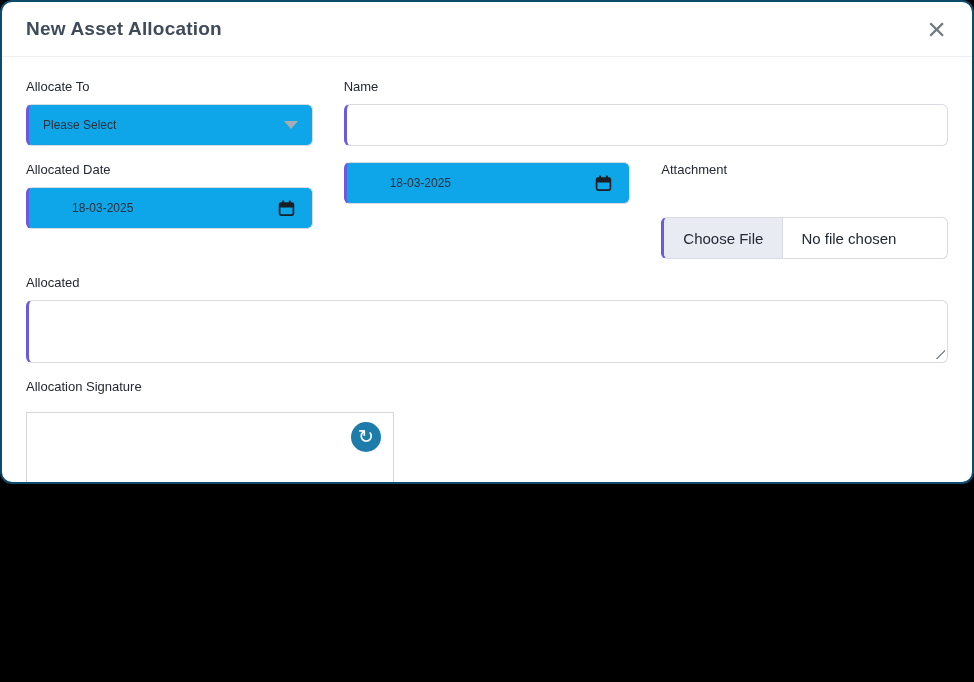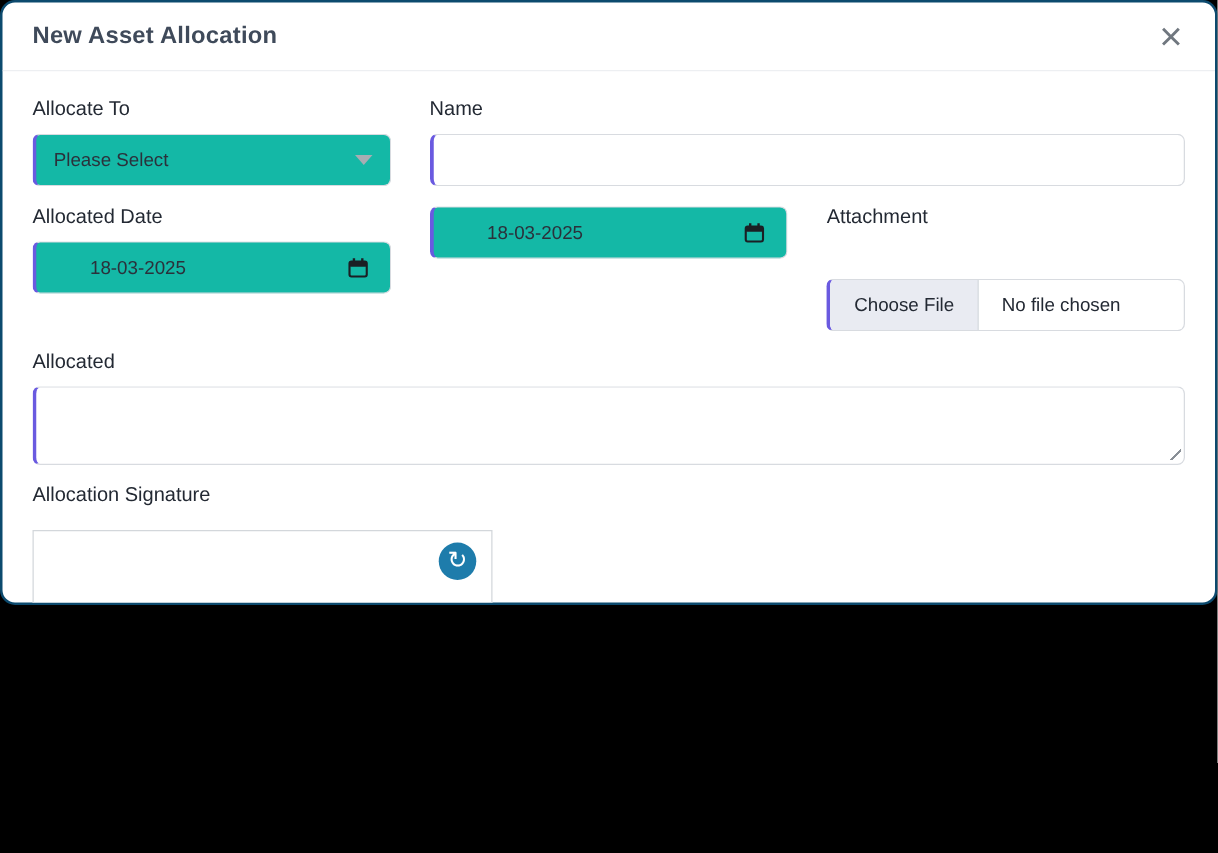--- a/index.html
+++ b/index.html
@@ -47,36 +47,36 @@
   .grid3 {
     display: grid;
     grid-template-columns: repeat(3, 1fr);
     column-gap: 31px;
     margin-bottom: 16px;
   }
   .span2 { grid-column: 2 / span 2; }
 
   .field-label {
     display: block;
-    font-size: 16px;
+    font-size: 13px;
     color: #232933;
     margin-bottom: 10px;
   }
 
   .control {
     height: 42px;
     width: 100%;
-    background: #14b8a6;
+    background: #0ea5e9;
     border: 1px solid #d8dbe0;
     border-left: 3px solid #6a5ae0;
     border-radius: 6px;
     display: flex;
     align-items: center;
     padding: 0 14px;
-    font-size: 15px;
+    font-size: 12px;
     color: #2b313b;
   }
   .select-control { justify-content: space-between; cursor: pointer; }
   .caret {
     width: 0; height: 0;
     border-left: 7px solid transparent;
     border-right: 7px solid transparent;
     border-top: 8px solid #a8adb3;
   }
   .text-input {

